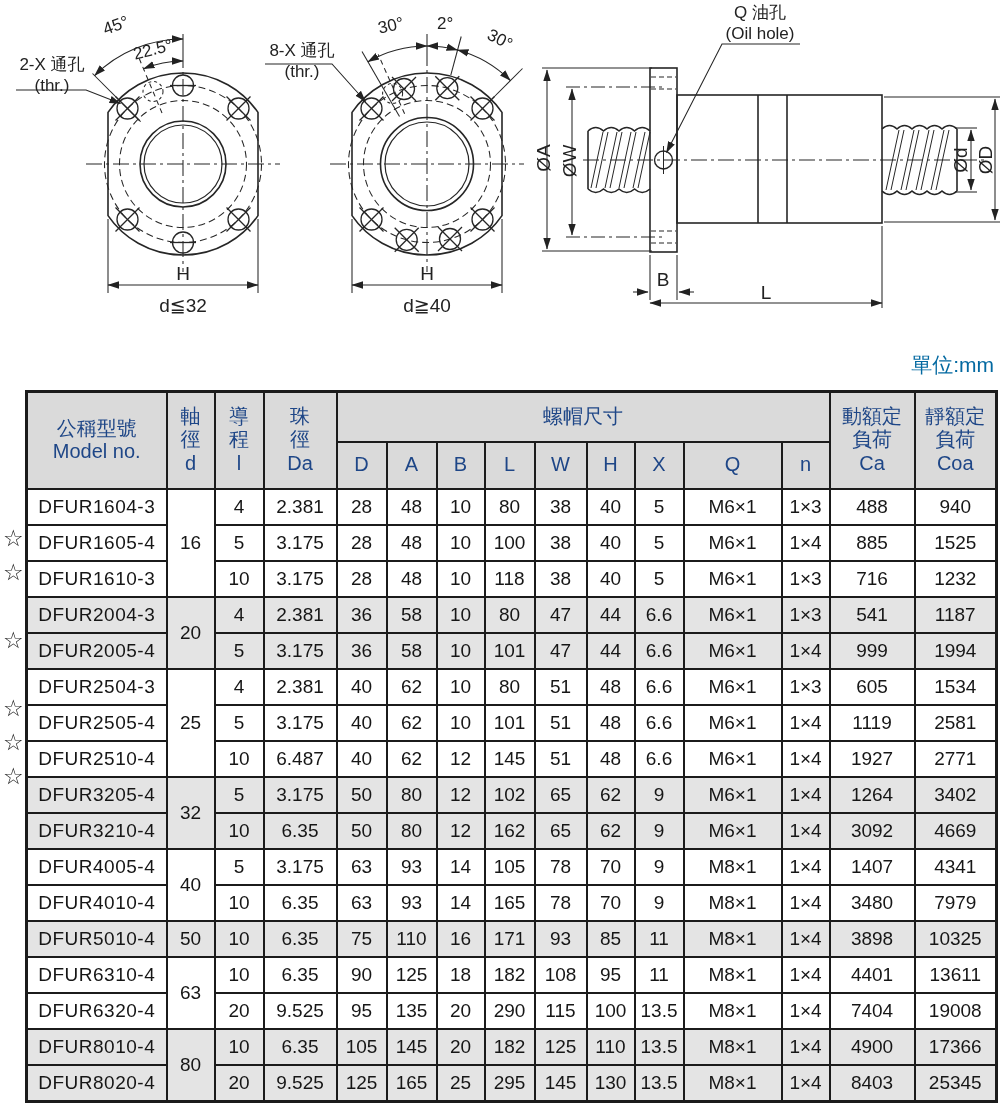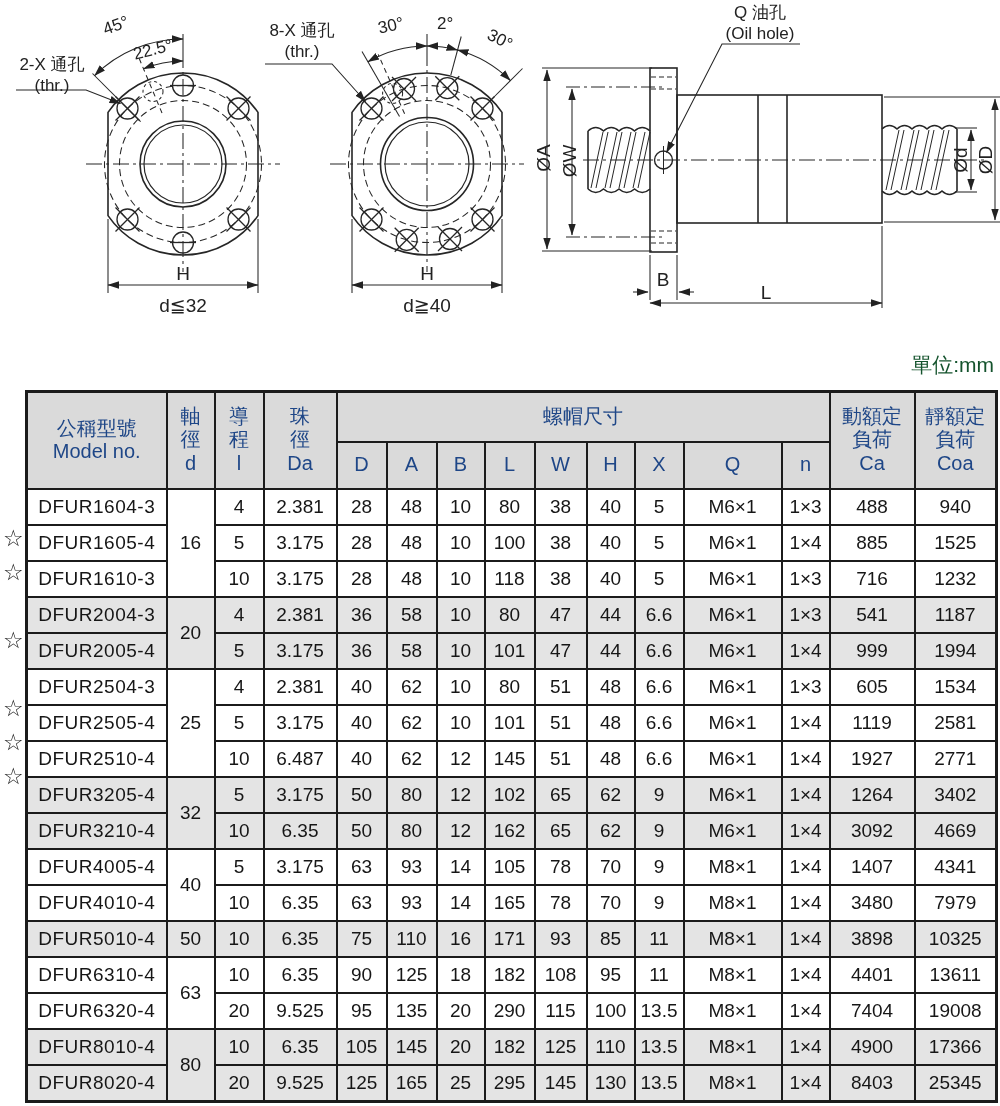--- a/index.html
+++ b/index.html
@@ -8,21 +8,21 @@
   .page{position:absolute;inset:0;background:#fff;}
 
   
   .drawings{position:absolute;left:0;top:0;width:1000px;height:350px;}
   .dlabel{position:absolute;color:#222;font-size:17px;line-height:1.25;
           text-align:center;white-space:pre-line;}
   .rot{transform:translate(-50%,-50%) rotate(-90deg);transform-origin:center;}
   .big{font-size:19px;}
 
   
-  .unit{position:absolute;top:351px;right:6px;font-size:21px;color:#14532d;}
+  .unit{position:absolute;top:351px;right:6px;font-size:21px;color:#0369a1;}
   .note{position:absolute;left:26px;top:1071px;font-size:21px;color:#0d0d0d;letter-spacing:1px;}
 
   
   table{position:absolute;left:25px;top:390px;width:970px;
         border-collapse:collapse;table-layout:fixed;border:3px solid #1b1b1b;padding-left:44px;}
   th,td{border:2px solid #1b1b1b;text-align:center;vertical-align:middle;padding:0;overflow:hidden;}
   thead th{background:#dadada;color:#1e4687;font-weight:normal;
            font-size:20px;line-height:1.18;white-space:pre-line;}
   thead tr.r1{height:50px;}
   thead tr.r2{height:47px;}
@@ -190,21 +190,21 @@
     </svg>
 
     
     <div class="dlabel" style="left:6px;top:54px;width:92px;">2-X 通孔
 (thr.)</div>
     <div class="dlabel" style="left:103px;top:15px;transform:rotate(-20deg);">45°</div>
     <div class="dlabel" style="left:133px;top:39px;transform:rotate(-14deg);">22.5°</div>
     <div class="dlabel big" style="left:171px;top:262px;width:24px;">H</div>
     <div class="dlabel big" style="left:148px;top:294px;width:70px;">d≦32</div>
 
-    <div class="dlabel" style="left:256px;top:20px;width:92px;">8-X 通孔
+    <div class="dlabel" style="left:256px;top:40px;width:92px;">8-X 通孔
 (thr.)</div>
     <div class="dlabel" style="left:378px;top:15px;transform:rotate(-13deg);">30°</div>
     <div class="dlabel" style="left:437px;top:13px;">2°</div>
     <div class="dlabel" style="left:487px;top:29px;transform:rotate(27deg);">30°</div>
     <div class="dlabel big" style="left:415px;top:262px;width:24px;">H</div>
     <div class="dlabel big" style="left:392px;top:294px;width:70px;">d≧40</div>
 
     <div class="dlabel" style="left:712px;top:2px;width:96px;">Q 油孔
 (Oil hole)</div>
     <div class="dlabel big rot" style="left:544px;top:158px;">ØA</div>

